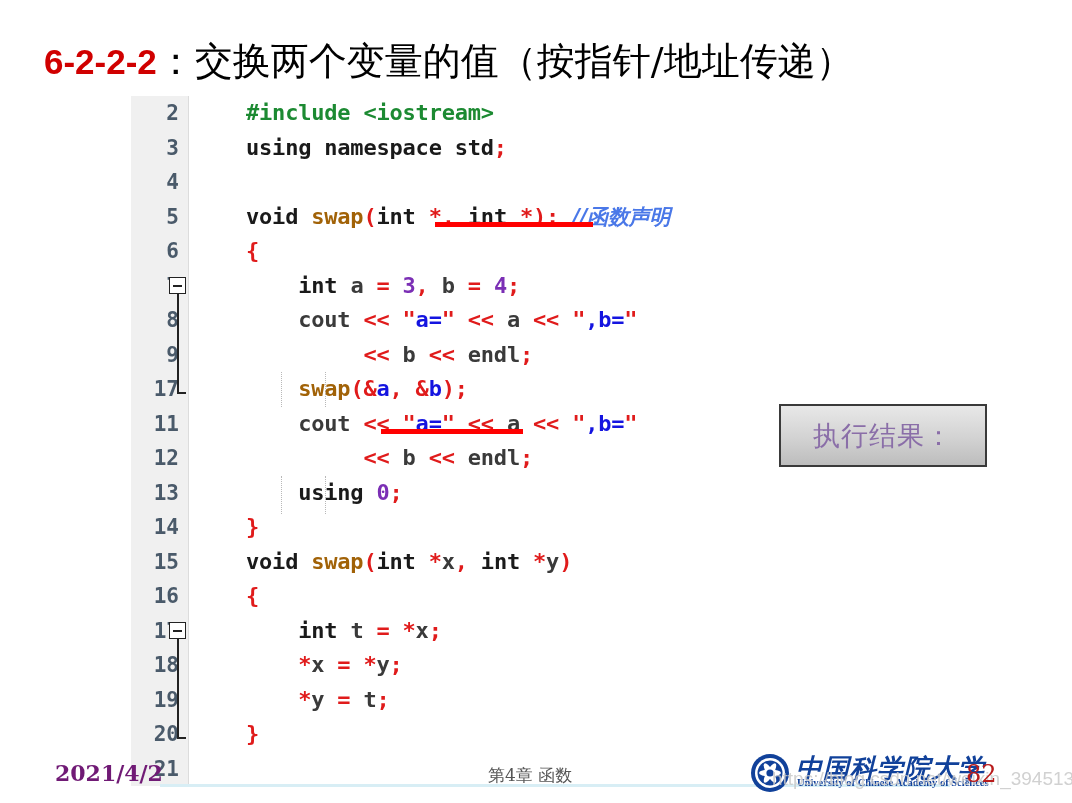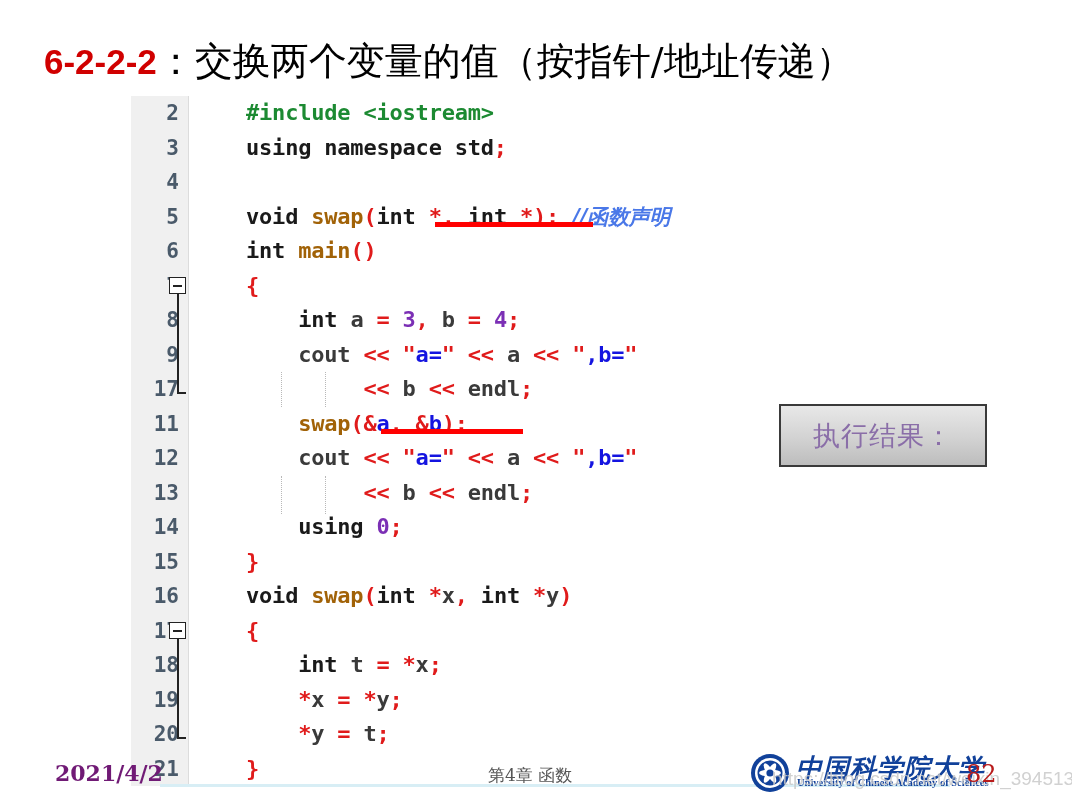--- a/index.html
+++ b/index.html
@@ -209,21 +209,20 @@
       <div class="guide" style="left:88px;top:380px;height:38px;"></div>
 
       <div class="line"><span class="pre">#include &lt;iostream&gt;</span></div>
 
       <div class="line"><span class="kw">using namespace std</span><span class="op">;</span></div>
 
       <div class="line">&nbsp;</div>
 
       <div class="line"><span class="kw">void</span> <span class="fn">swap</span><span class="op">(</span><span class="kw">int</span> <span class="op">*,</span> <span class="kw">int</span> <span class="op">*);</span>&nbsp;<span class="cmt">//函数声明</span></div>
 
-      <div class="line"><span class="kw">int</span> <span class="fn">main</span><span class="op">()</span></div>
 
       <div class="line"><span class="brace">{</span></div>
 
       <div class="line">    <span class="kw">int</span> <span class="id">a</span> <span class="op">=</span> <span class="num2">3</span><span class="op">,</span> <span class="id">b</span> <span class="op">=</span> <span class="num2">4</span><span class="op">;</span></div>
 
       <div class="line">    <span class="id">cout</span> <span class="op">&lt;&lt;</span> <span class="qt">"</span><span class="str">a=</span><span class="qt">"</span> <span class="op">&lt;&lt;</span> <span class="id">a</span> <span class="op">&lt;&lt;</span> <span class="qt">"</span><span class="str">,b=</span><span class="qt">"</span></div>
 
       <div class="line">         <span class="op">&lt;&lt;</span> <span class="id">b</span> <span class="op">&lt;&lt;</span> <span class="id">endl</span><span class="op">;</span></div>
 
       <div class="line">    <span class="fn">swap</span><span class="op">(&amp;</span><span class="str">a</span><span class="op">,</span> <span class="op">&amp;</span><span class="str">b</span><span class="op">);</span></div>

